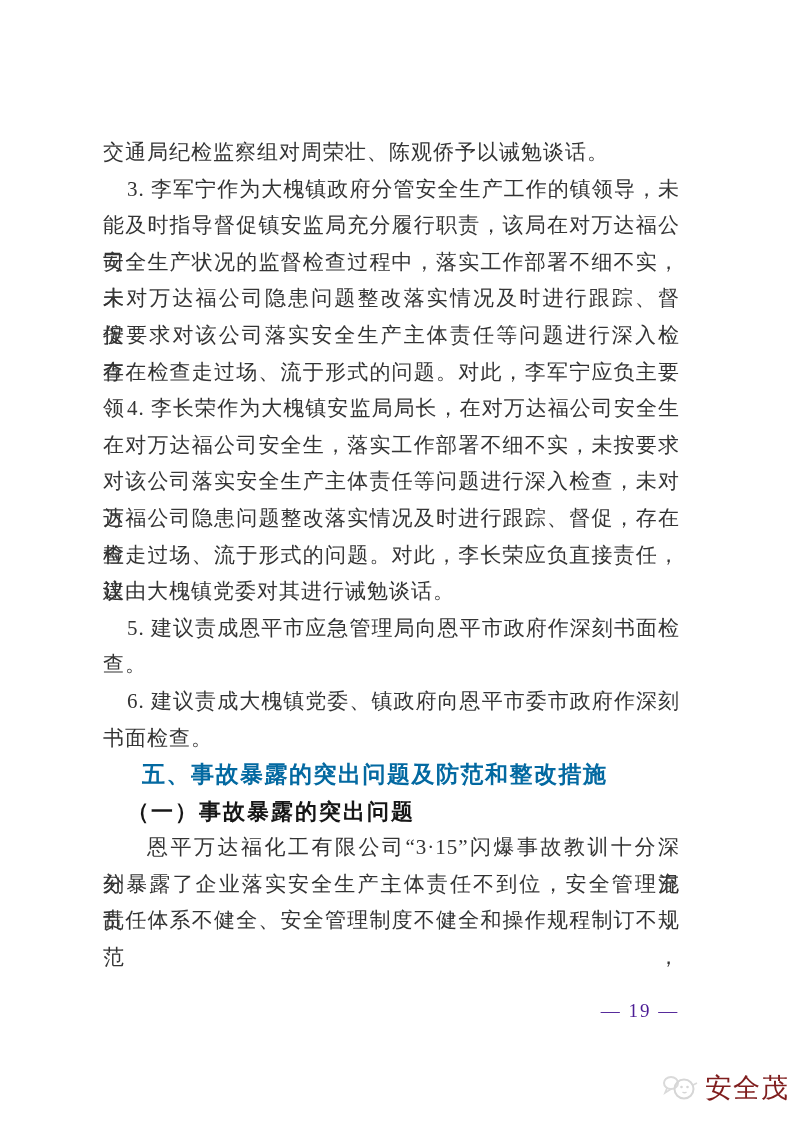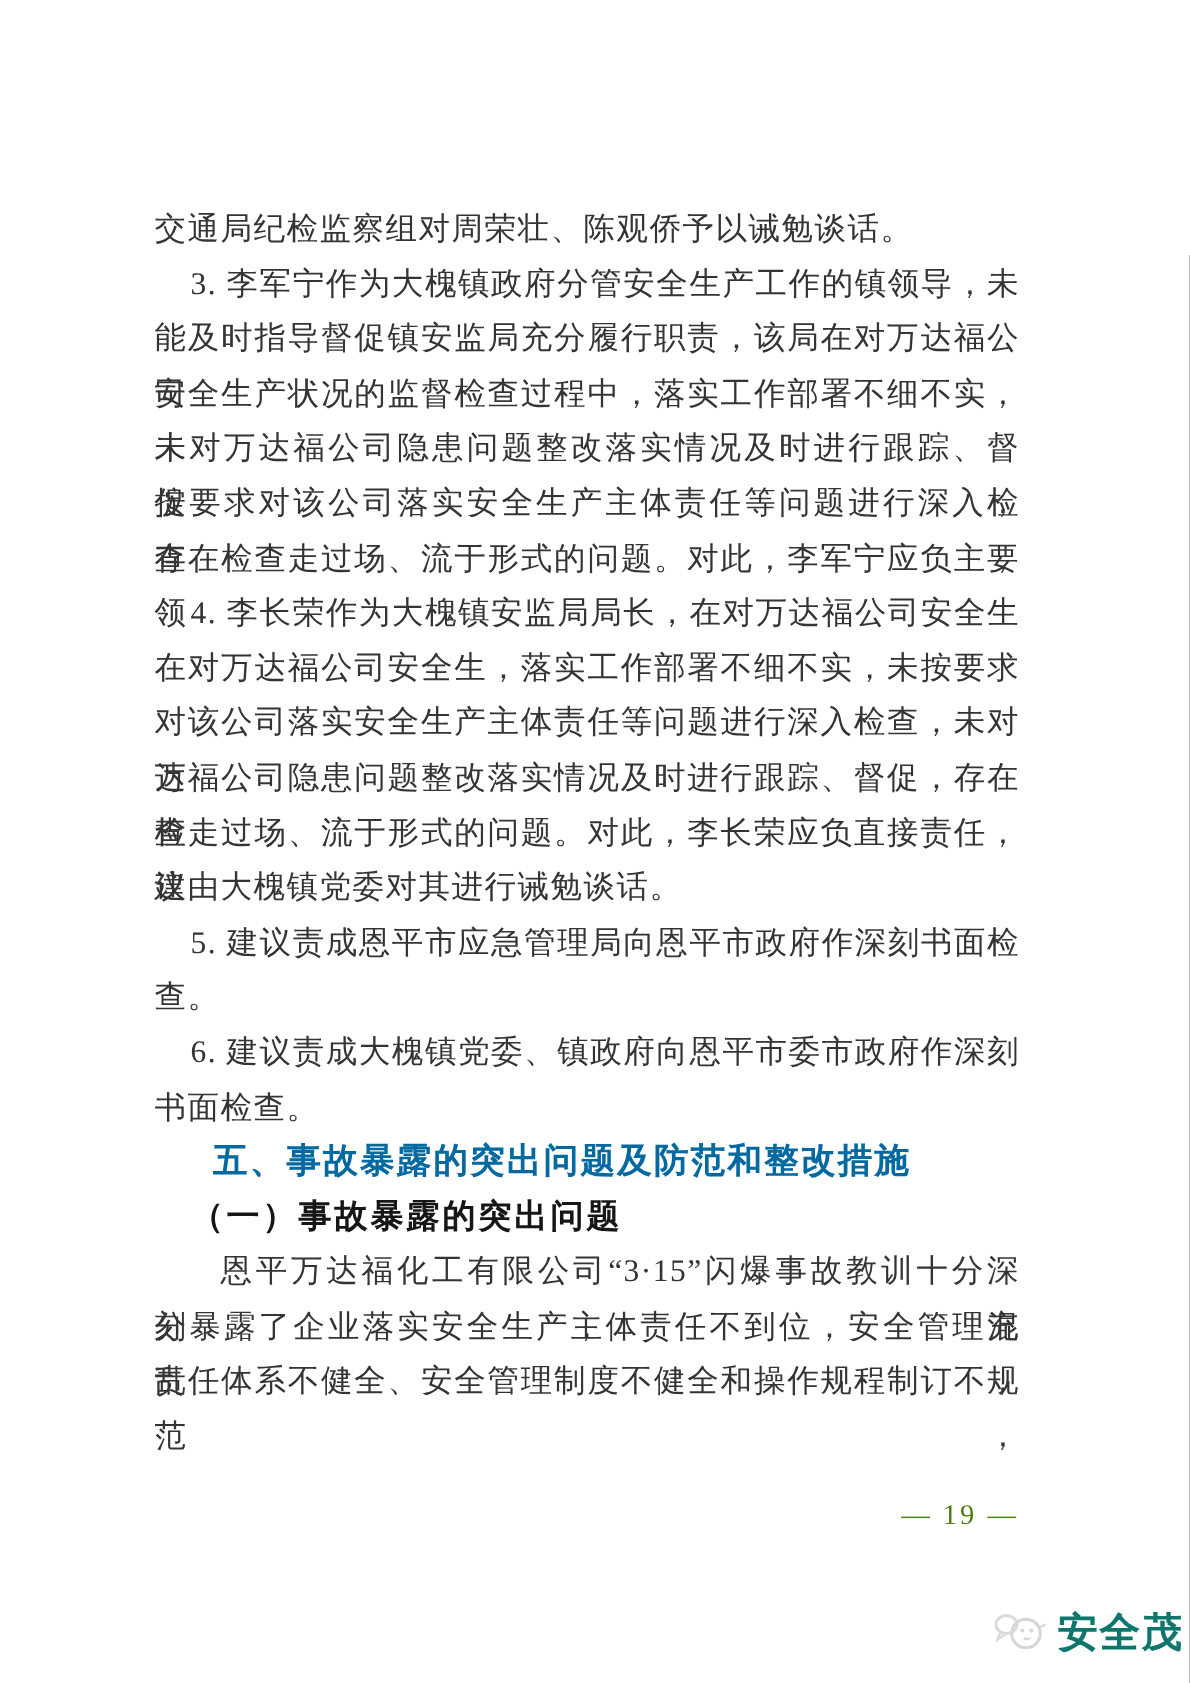--- a/index.html
+++ b/index.html
@@ -56,37 +56,37 @@
   }
   .page-number {
     position: absolute;
     top: 996px;
     left: 560px;
     width: 160px;
     height: 30px;
     line-height: 30px;
     text-align: center;
     font-size: 19px;
-    color: #4d7c0f;
+    color: #4c1d95;
     letter-spacing: 2px;
     font-family: "Liberation Serif", "DejaVu Serif", serif;
   }
   .watermark {
     position: absolute;
     top: 1070px;
     left: 660px;
     display: flex;
     align-items: center;
     gap: 5px;
   }
   .watermark-logo { width: 40px; height: 34px; }
   .watermark-text {
     font-size: 27px;
-    font-weight: 700;
-    color: #0f766e;
+    font-weight: 400;
+    color: #7f1d1d;
     letter-spacing: 1px;
     font-family: "DejaVu Sans", "Liberation Sans", sans-serif;
   }
 </style>
 </head>
 <body>
 
 <div class="page">
 
   <div class="text-block">

